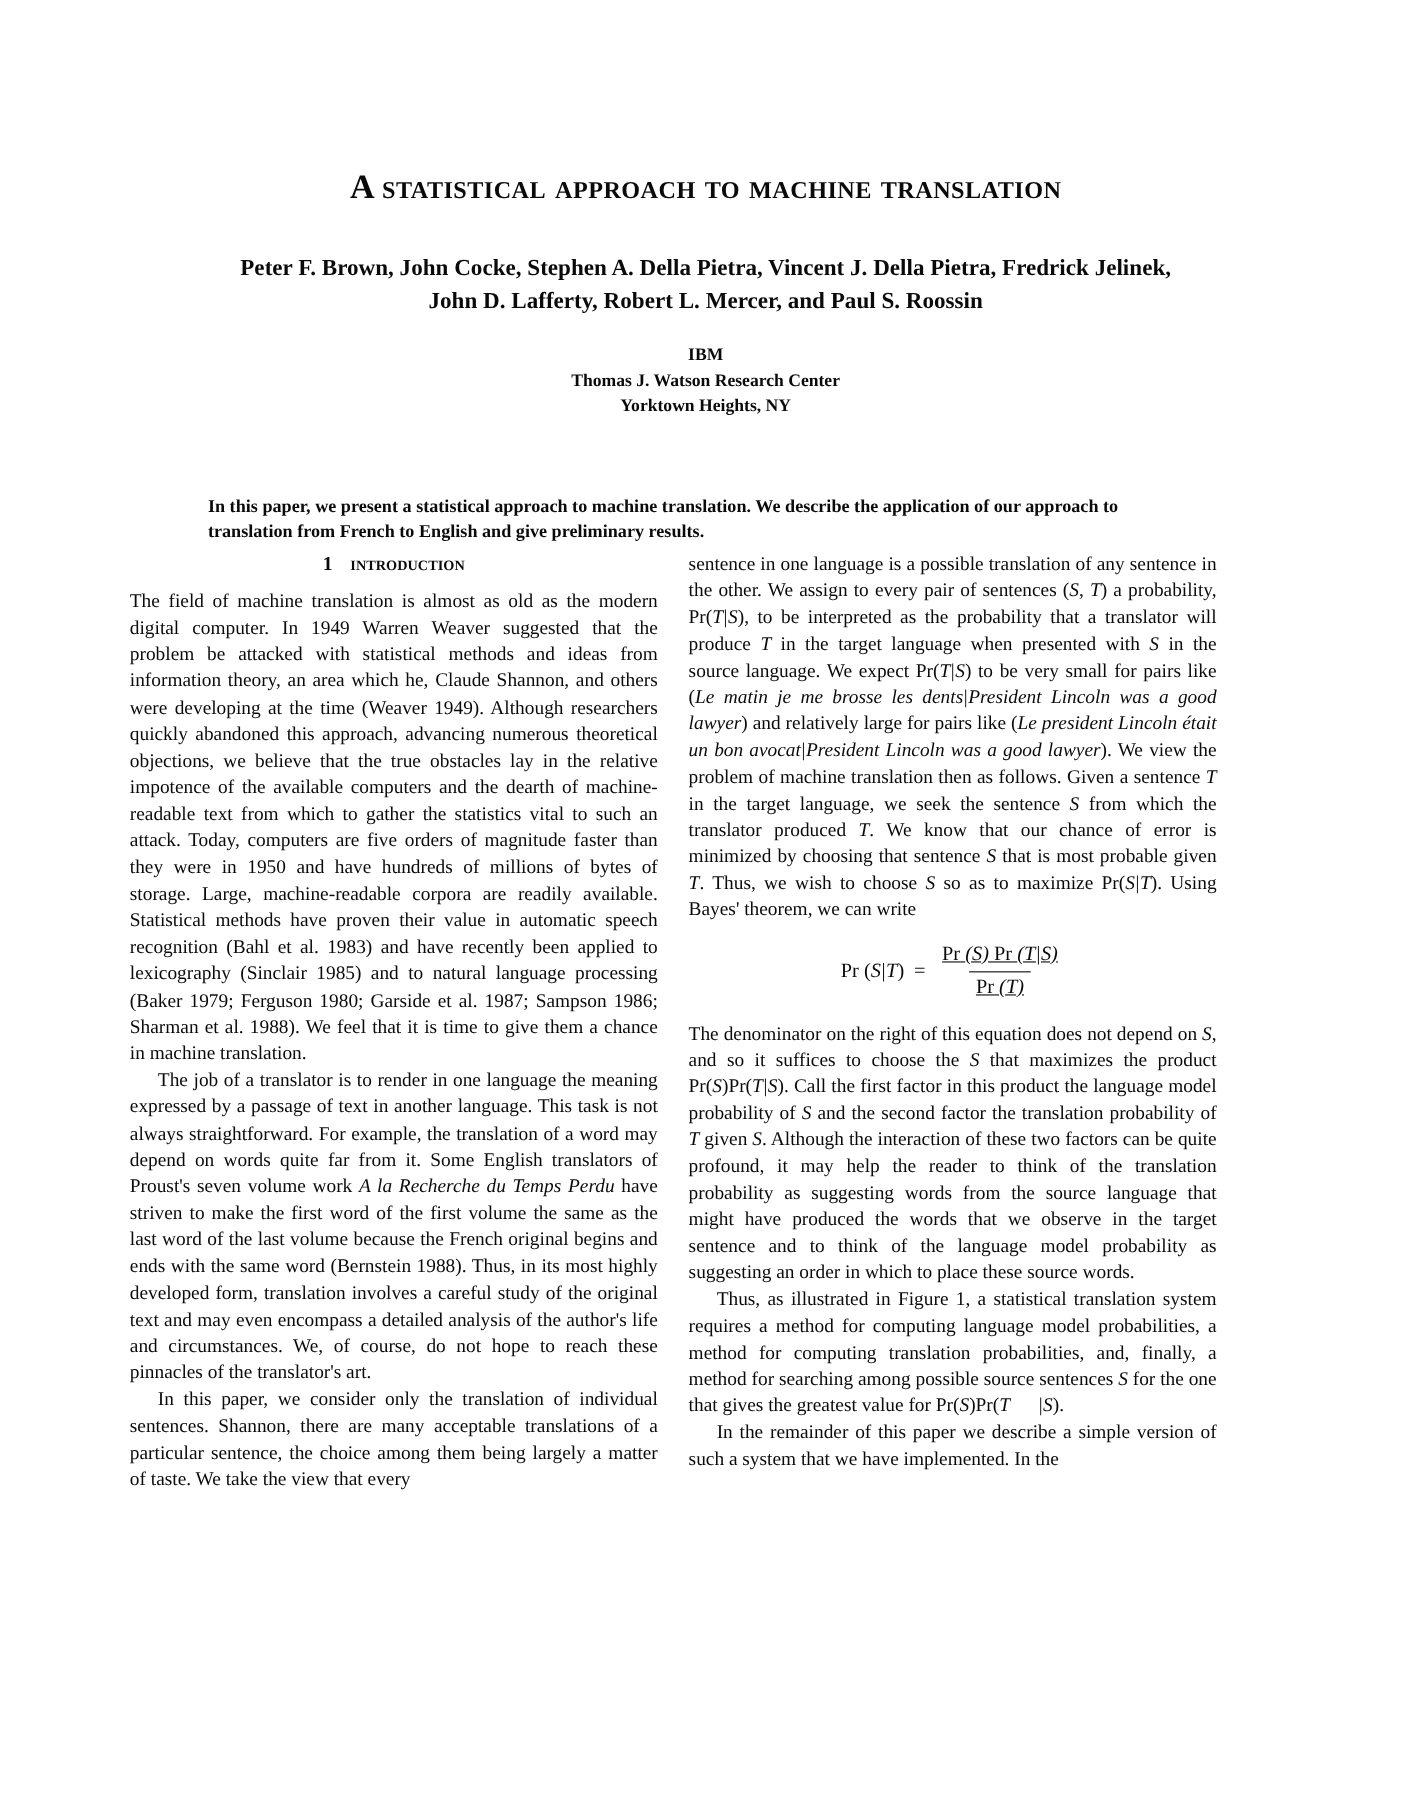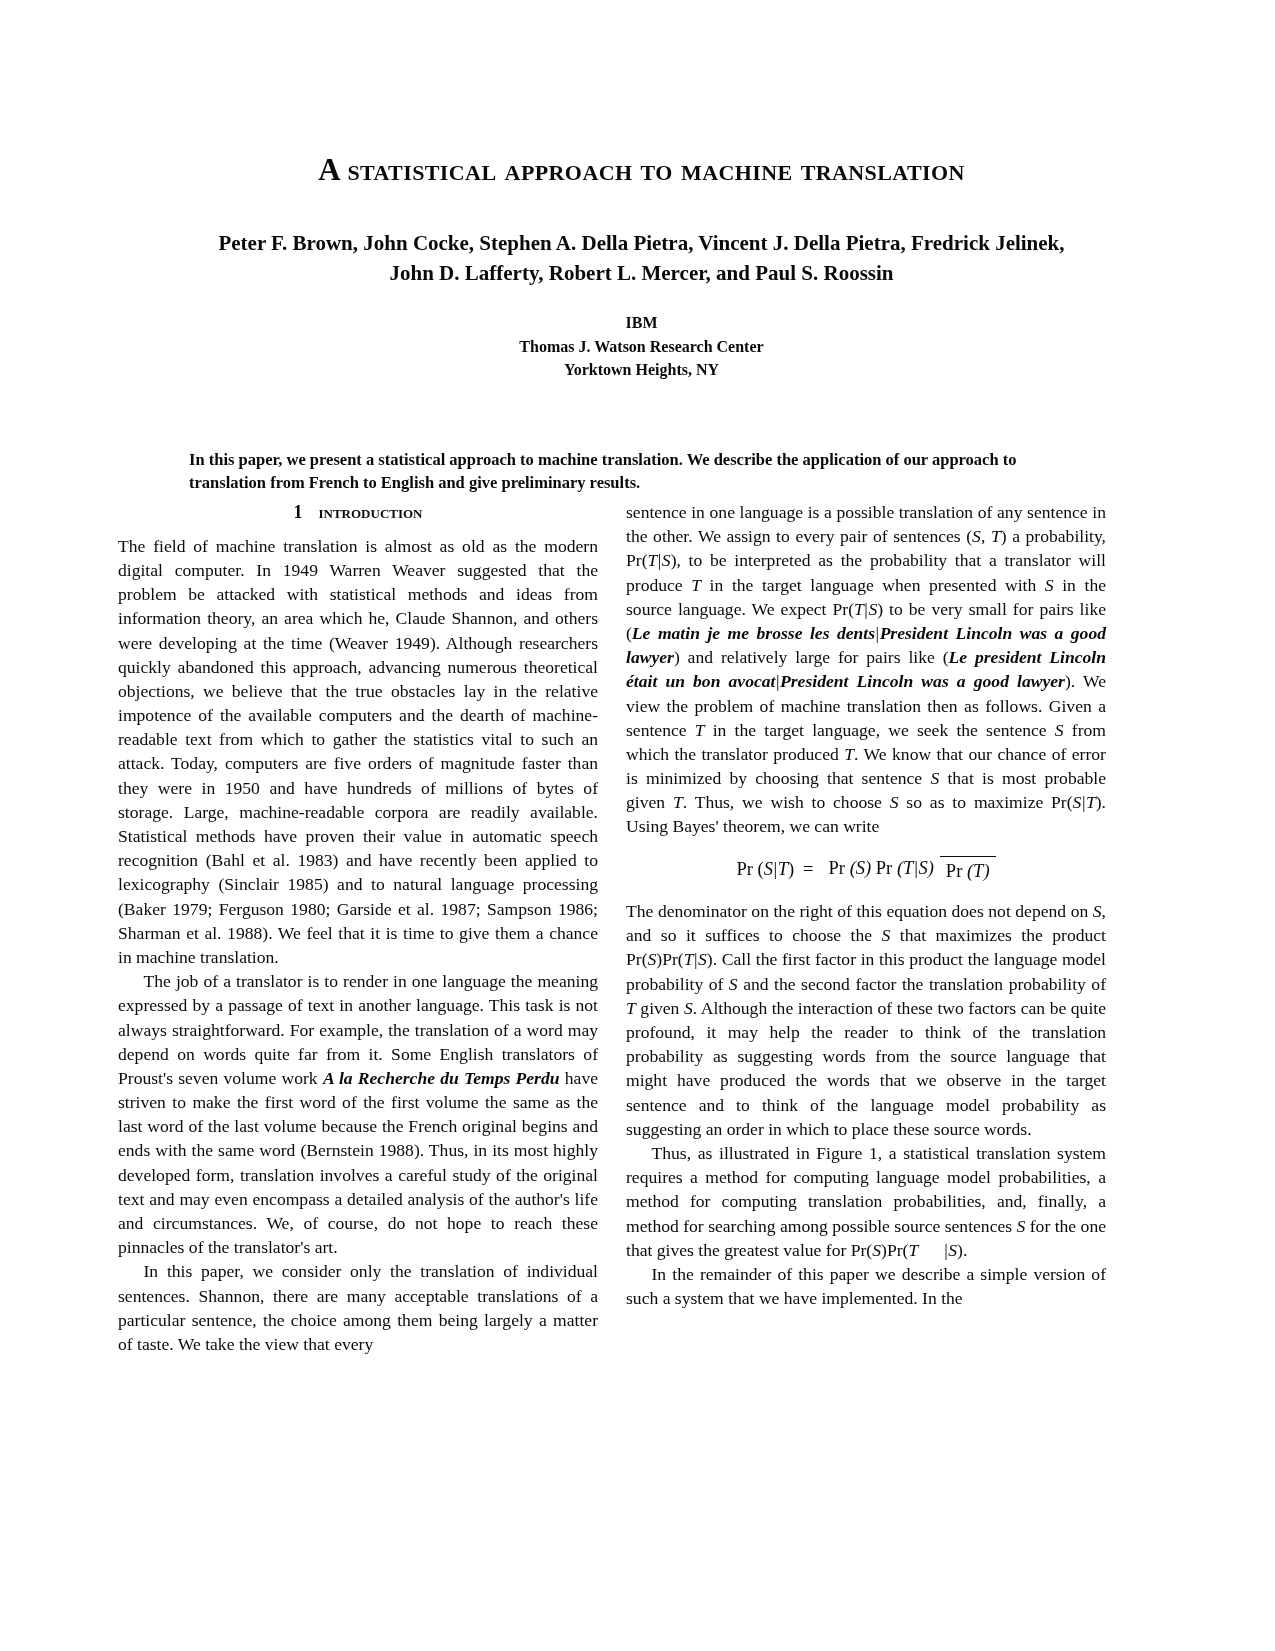--- a/index.html
+++ b/index.html
@@ -100,43 +100,44 @@
     text-transform: lowercase;
     font-variant: small-caps;
   }
   .section-head .name::first-letter { text-transform: uppercase; }
 
   p.body {
     margin: 0;
     text-indent: 0;
   }
   p.body + p.body { text-indent: 1.45em; }
-  .bi { font-style: italic; font-weight: bold; }
+  .bi { font-style: italic; font-weight: normal; }
   .mv { font-style: italic; }
   .bar {
     display: inline-block;
     font-style: normal;
     padding: 0 0.5px;
   }
 
   
   .equation {
     display: flex;
     align-items: center;
     justify-content: center;
     margin: 17px 0 15px 0;
     font-size: 18.5px;
   }
   .eq-lhs { white-space: nowrap; }
   .eq-eq  { padding: 0 9px; }
   .frac {
     display: inline-flex;
-    flex-direction: row;
+    flex-direction: column;
     align-items: center;
     vertical-align: middle;
+    text-decoration: underline;
   }
   .frac .num {
     padding: 0 6px 2px 6px;
     white-space: nowrap;
   }
   .frac .den {
     padding: 2px 6px 0 6px;
     border-top: 1.6px solid #0a0a0a;
     white-space: nowrap;
   }

